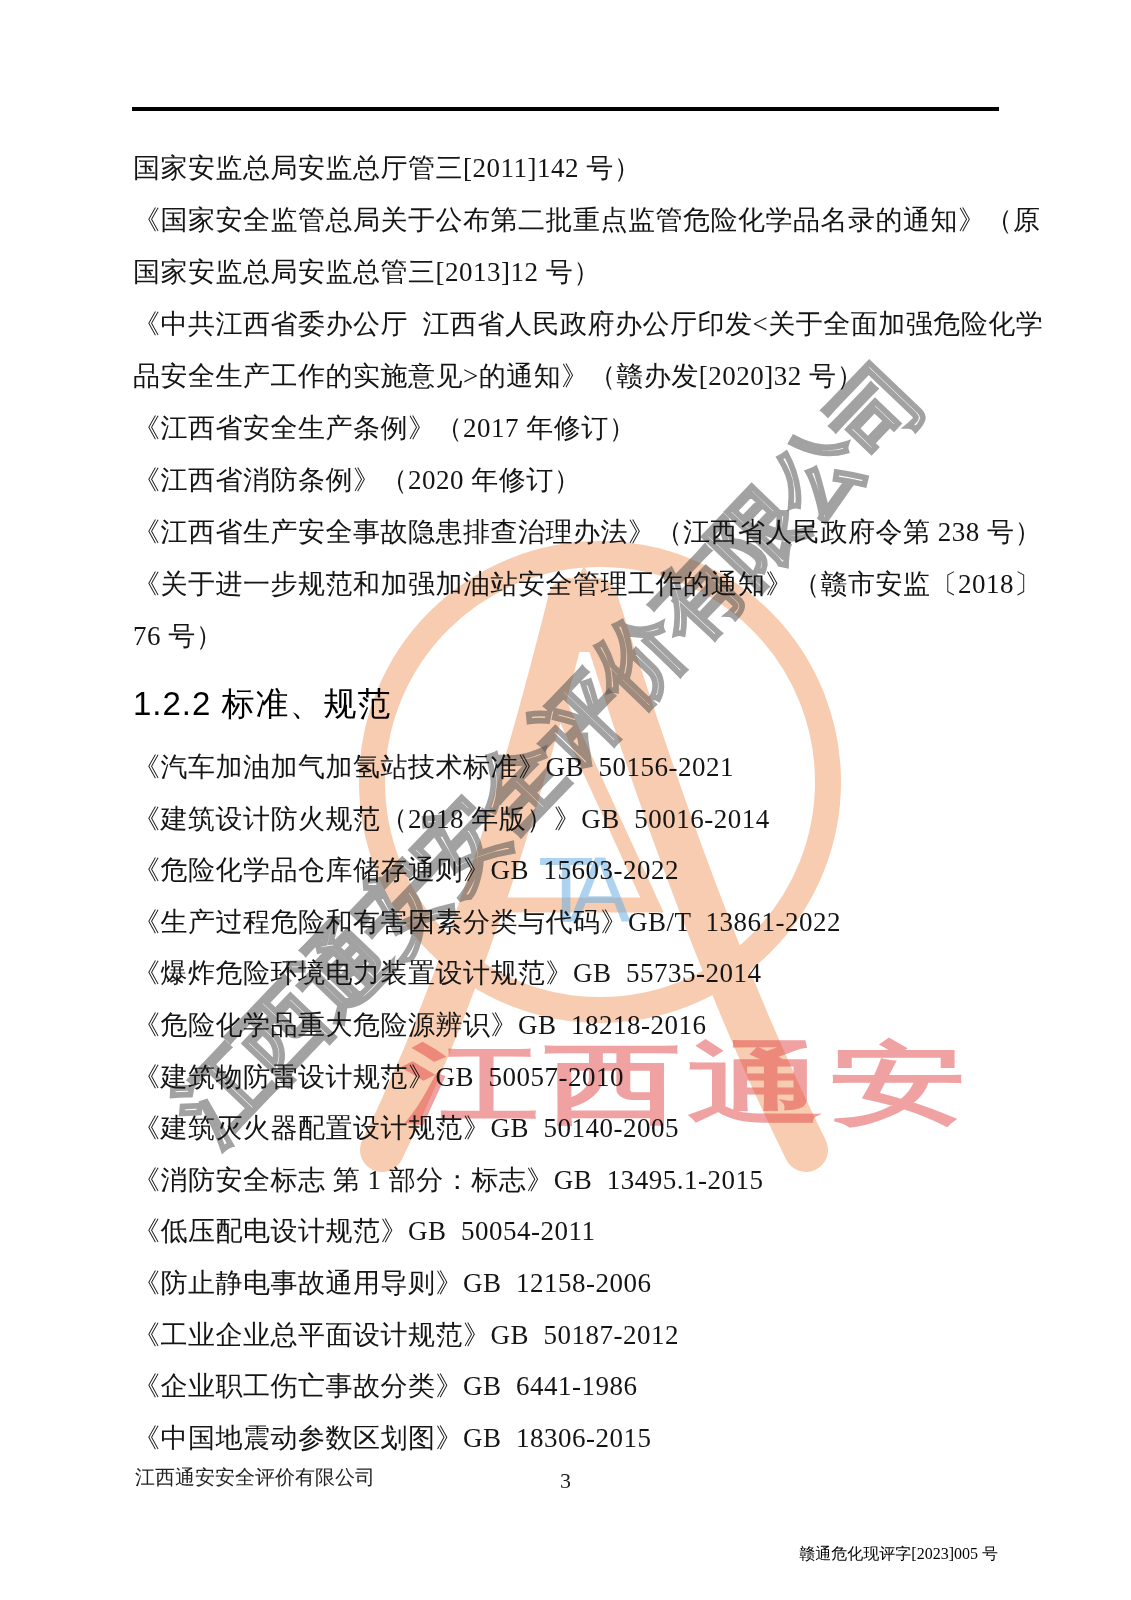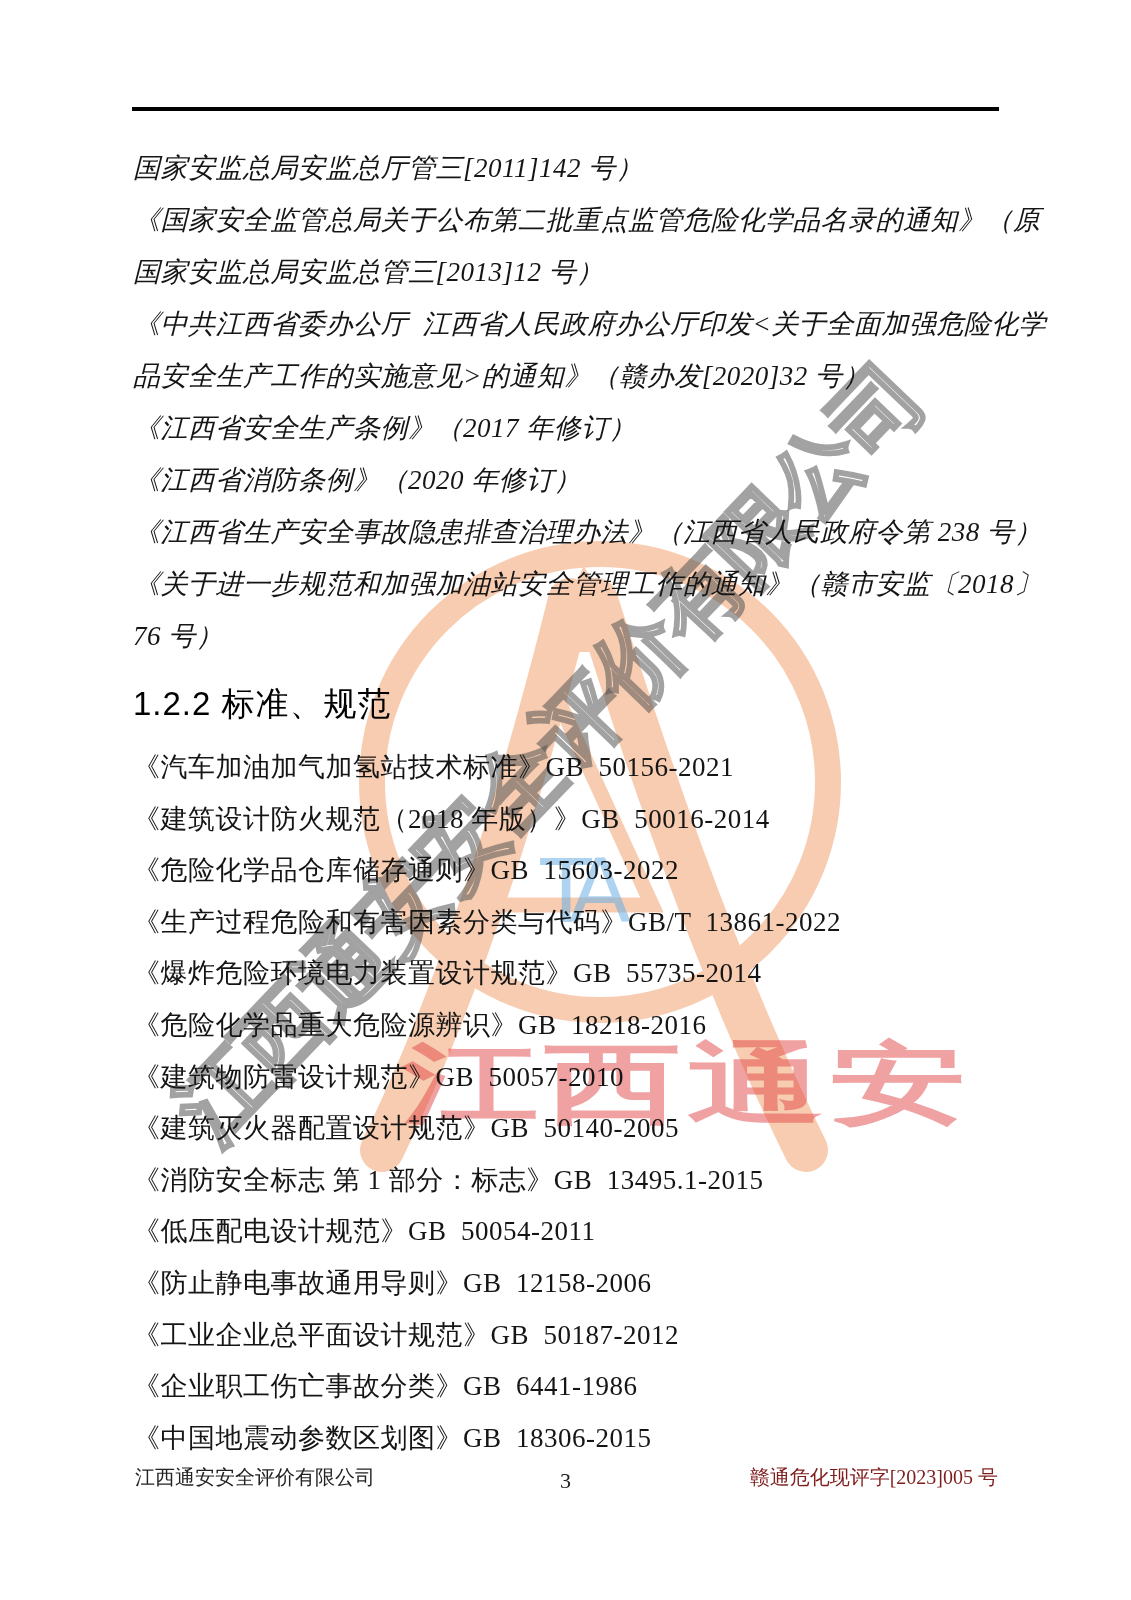--- a/index.html
+++ b/index.html
@@ -42,40 +42,40 @@
   .content{position:absolute;inset:0;z-index:2;}
   .hdr-title{
     position:absolute;left:0;top:80px;width:1131px;
     text-align:center;font-size:22px;letter-spacing:1px;color:#222;
   }
   .hdr-rule{
     position:absolute;left:132px;top:107px;width:867px;height:4px;
     background:#000;
   }
   .block{position:absolute;left:133px;width:880px;}
-  .block-1{top:142px;font-style:italic;}
+  .block-1{top:142px;}
   .block-1 .line{height:52px;line-height:52px;}
   .block-2{top:742px;}
   .block-2 .line{height:51.6px;line-height:51.6px;}
   .line{font-size:27px;white-space:pre;letter-spacing:0.5px;color:#151515;}
   .sec-heading{
     position:absolute;left:133px;top:686px;margin:0;
     font-family:"Liberation Sans","DejaVu Sans",sans-serif;
     font-size:33px;font-weight:normal;line-height:1.1;color:#000;
     letter-spacing:1px;white-space:pre;
   }
   .footer-left{
     position:absolute;left:135px;top:1464px;font-size:20px;color:#222;white-space:pre;
   }
   .footer-page{
     position:absolute;left:0;top:1468px;width:1131px;text-align:center;
     font-size:22px;color:#222;
   }
   .footer-right{
-    position:absolute;right:133px;top:1464px;font-size:20px;color:#7f1d1d;white-space:pre;
+    position:absolute;right:133px;top:1544px;font-size:16px;color:#000000;white-space:pre;
   }
 </style>
 </head>
 <body>
 
 <div class="page">
 
   <div class="wm-layer">
     <svg class="wm-logo-svg" viewBox="330 520 550 670">
       <g opacity="0.5" stroke="#f09a63" fill="none" stroke-linecap="round">

